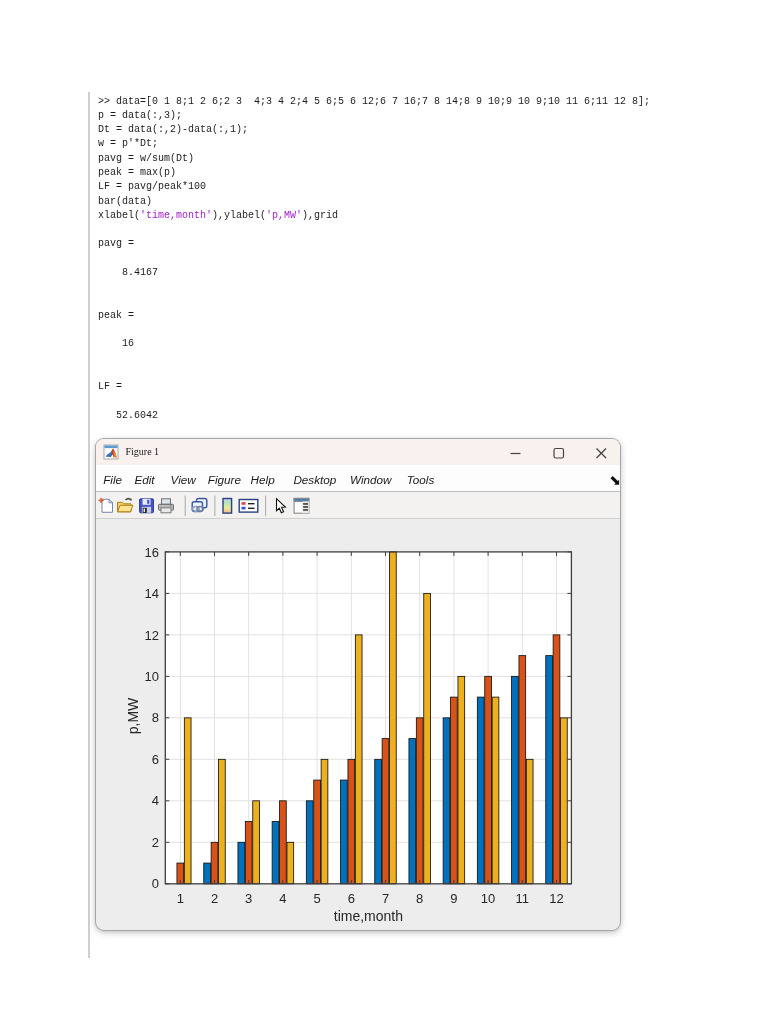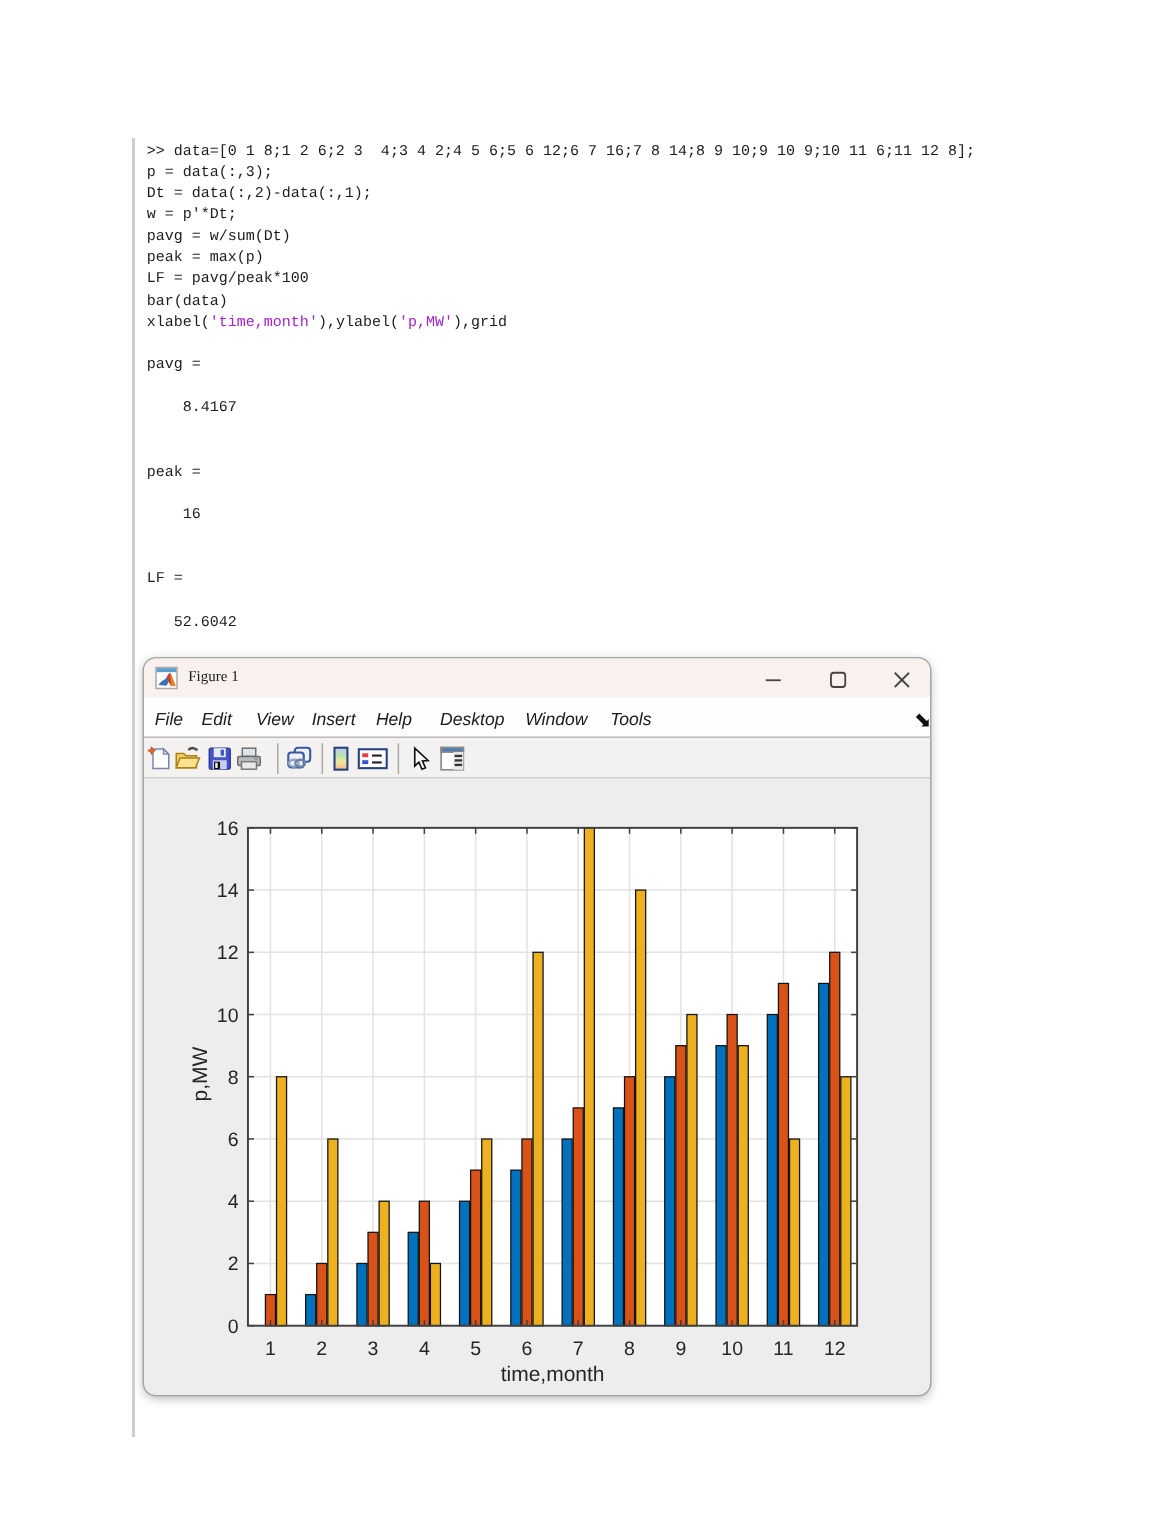--- a/index.html
+++ b/index.html
@@ -42,21 +42,21 @@
 <div id="figwin">
       <div class="tbar">
         <span class="ttext">Figure 1</span>
       </div>
       <div class="mbar"></div>
       <div class="tool"></div>
     </div>
 <span class="mi" style="left:103.2px">File</span>
     <span class="mi" style="left:134.4px">Edit</span>
     <span class="mi" style="left:170.6px">View</span>
-    <span class="mi" style="left:207.8px">Insert</span>
+    <span class="mi" style="left:207.8px">Figure</span>
     <span class="mi" style="left:250.6px">Help</span>
     <span class="mi" style="left:293.4px">Desktop</span>
     <span class="mi" style="left:350.1px">Window</span>
     <span class="mi" style="left:406.8px">Tools</span>
 <svg width="768" height="1024" viewBox="0 0 768 1024">
 <g transform="translate(103.5,444.5)">
 <rect x="0.5" y="0.5" width="14" height="14" fill="#fdfdfd" stroke="#a8a8a8" stroke-width="1"></rect>
 <rect x="1" y="1" width="13" height="2.6" fill="#5a9bd0"></rect>
 <path d="M2.2 12.2 C4.4 8.3 6.4 9.6 8 6.3 L9.6 9.2 L7.4 12.6 Z" fill="#3d6fb2"></path>
 <path d="M8 6.3 C8.6 4.9 9.2 4.4 10 4 L12.1 9.4 L10.3 12.9 L8.7 9.3 Z" fill="#cd3b2a"></path>

